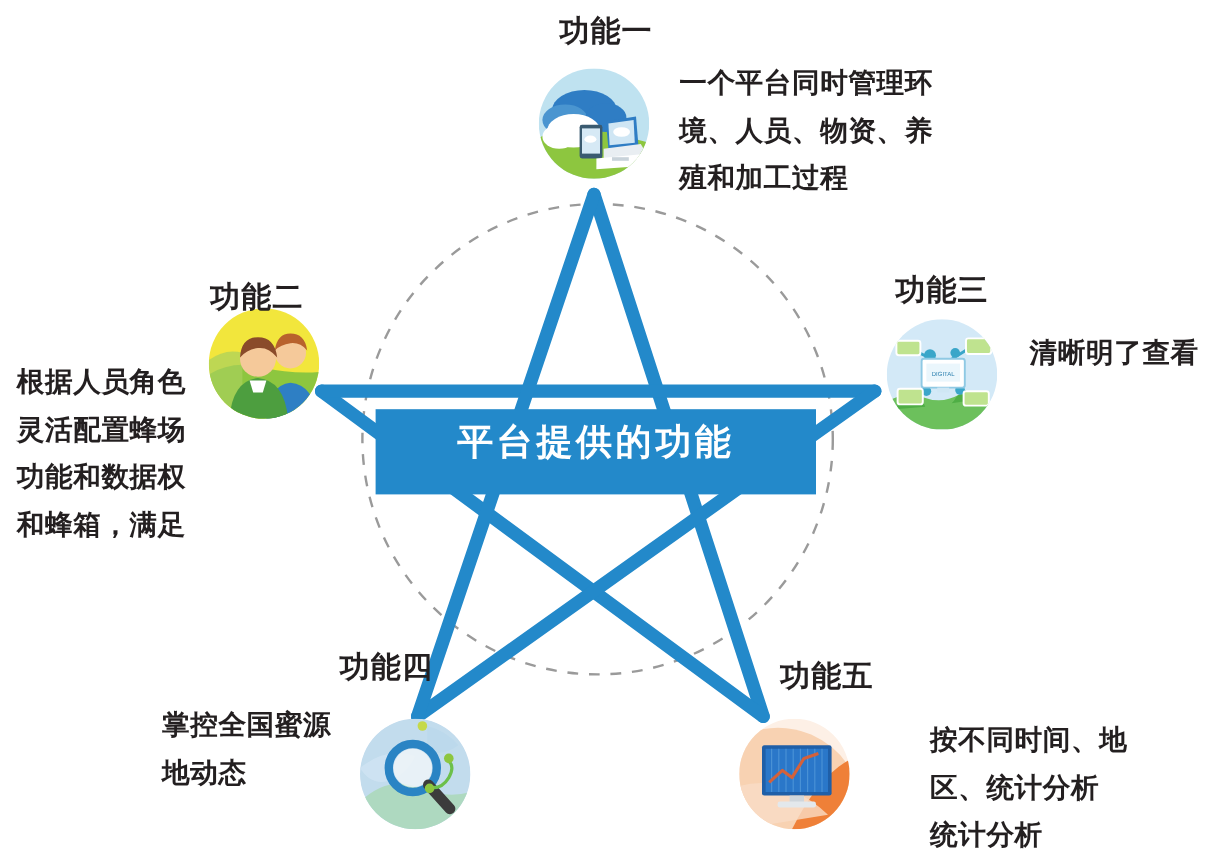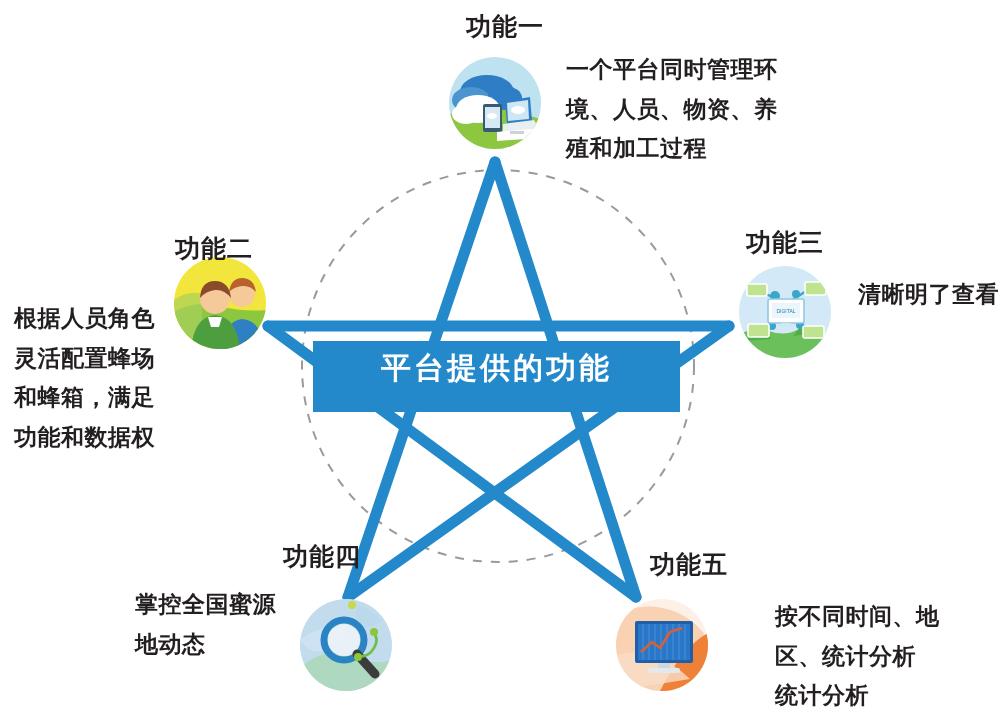--- a/index.html
+++ b/index.html
@@ -198,22 +198,22 @@
   <div class="node-desc" style="left:566px; top:50px; width:250px;">
     <div>一个平台同时管理环</div>
     <div>境、人员、物资、养</div>
     <div>殖和加工过程</div>
   </div>
 
   <div class="node-title" style="left:175px; top:236px;">功能二</div>
   <div class="node-desc" style="left:14px; top:271px; width:150px;margin-top:28px;">
     <div>根据人员角色</div>
     <div>灵活配置蜂场</div>
+    <div>功能和数据权</div>
     <div>和蜂箱，满足</div>
-    <div>功能和数据权</div>
   </div>
 
   <div class="node-title" style="left:746px; top:230px;">功能三</div>
   <div class="node-desc" style="left:858px; top:275px; width:150px;">
     <div>清晰明了查看</div>
   </div>
 
   <div class="node-title" style="left:283px; top:544px;">功能四</div>
   <div class="node-desc" style="left:135px; top:585px; width:160px;">
     <div>掌控全国蜜源</div>

